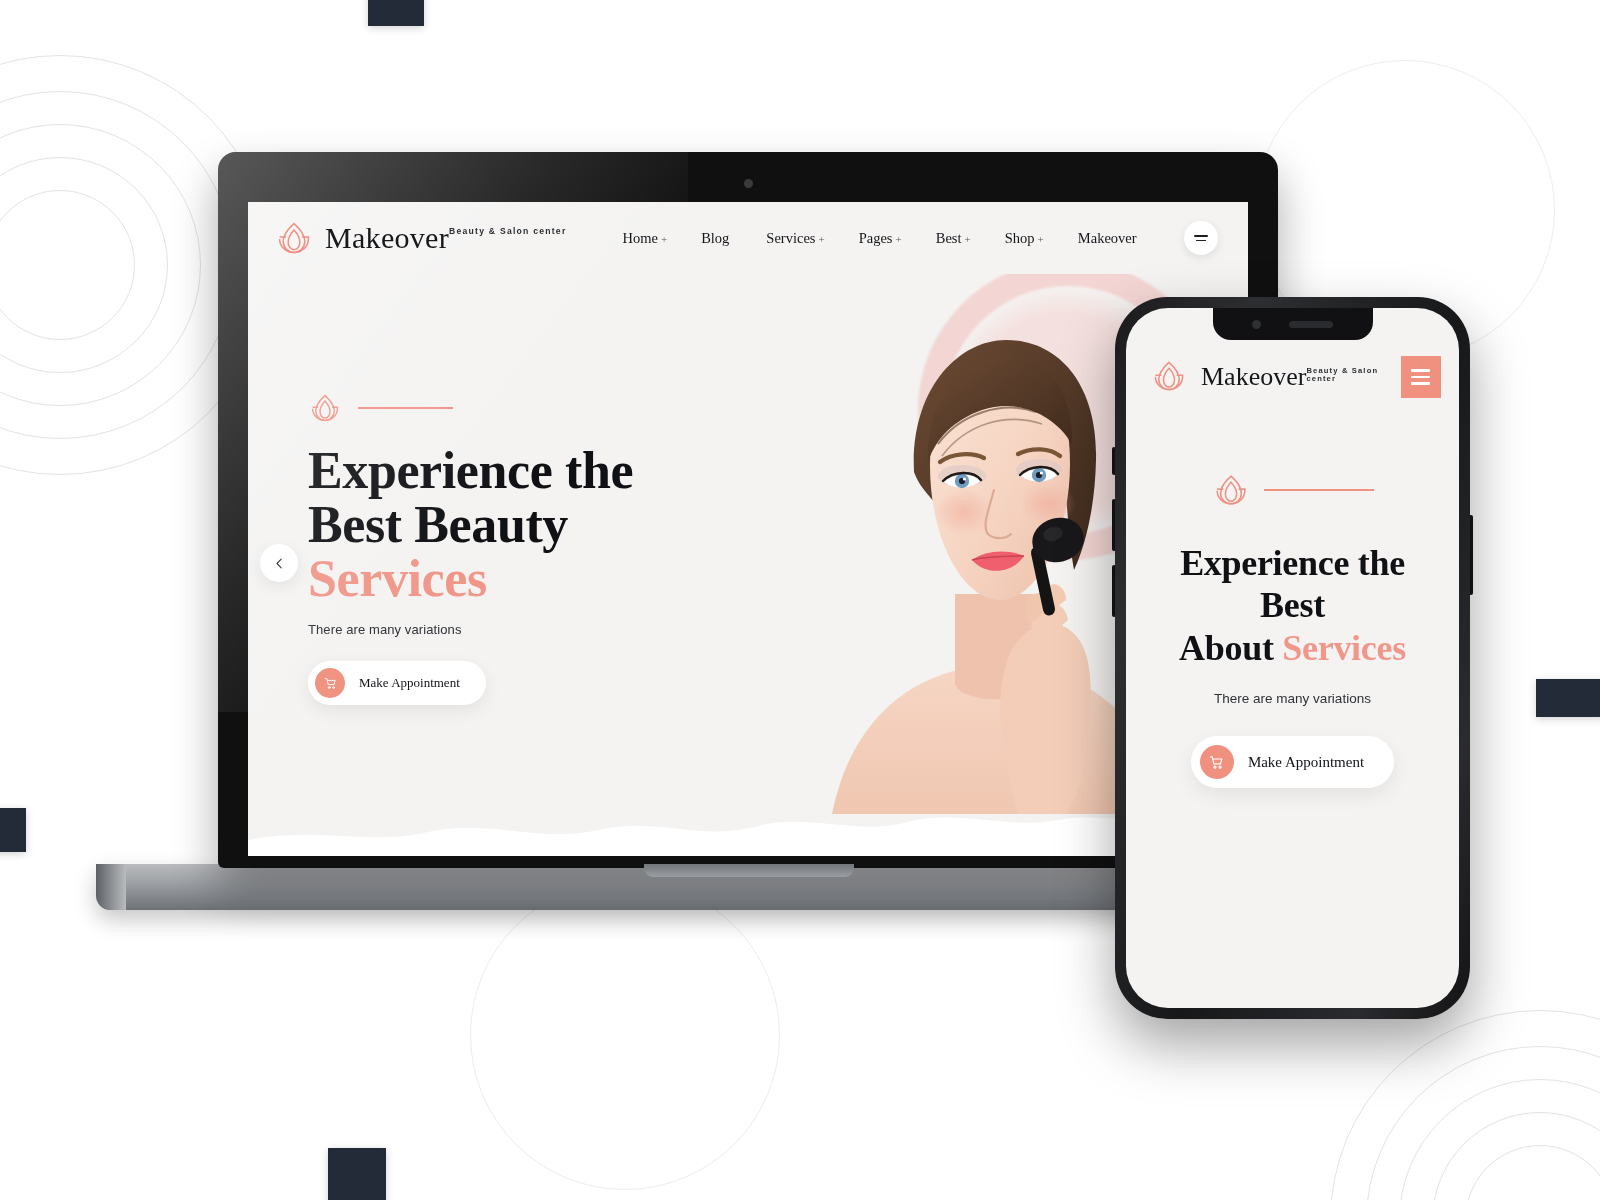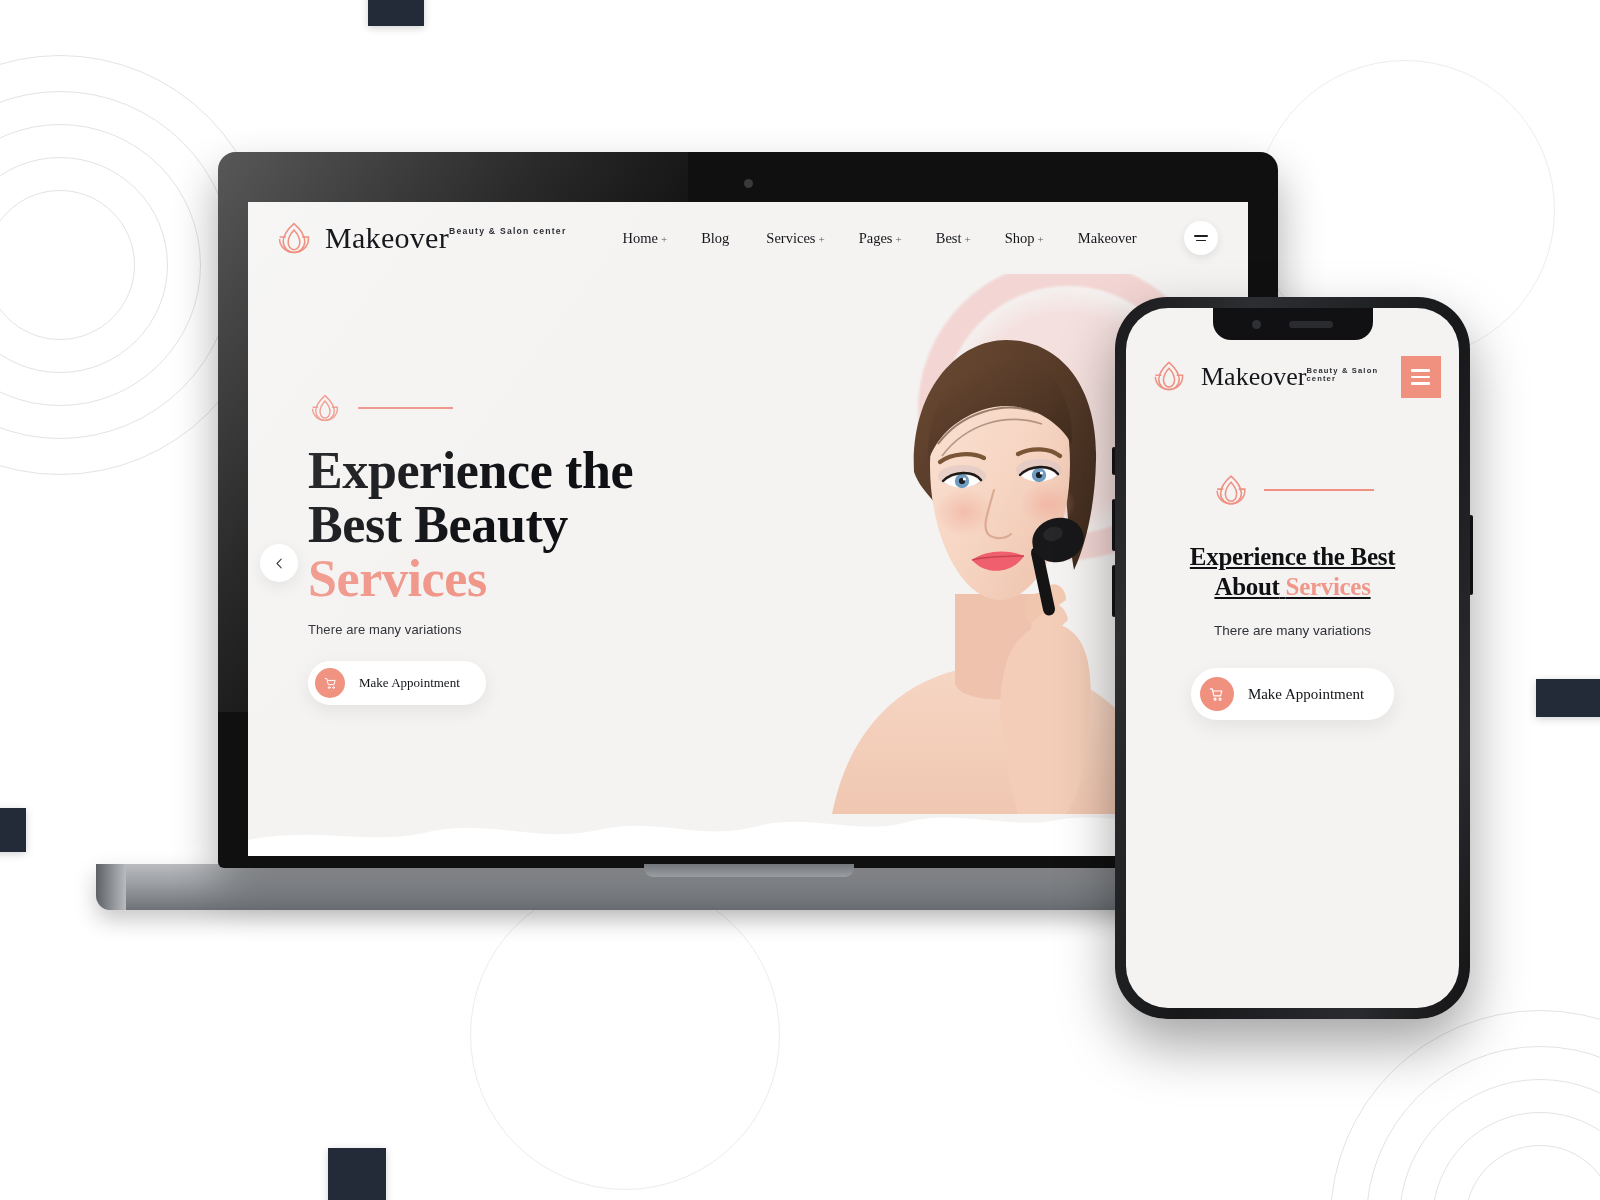--- a/index.html
+++ b/index.html
@@ -382,25 +382,24 @@
     align-items: center;
     justify-content: center;
     gap: 14px;
     margin-bottom: 34px;
   }
   .phone-eyebrow-mark { width: 38px; height: 36px; }
   .phone-eyebrow-line { width: 110px; height: 1.5px; background: #ef9183; }
   .phone-title {
     font-family: "Liberation Serif", serif;
     font-weight: 700;
-    font-size: 25px;
+    font-size: 36px;
     line-height: 1.18;
     color: #101114;
     letter-spacing: -.3px;
-    text-decoration: underline;
   }
   .phone-title .accent { color: #f0978a; }
   .phone-sub {
     margin-top: 22px;
     font-size: 13.5px;
     color: #2e3137;
   }
   .phone-cta {
     margin: 30px auto 0;
     display: inline-flex;

